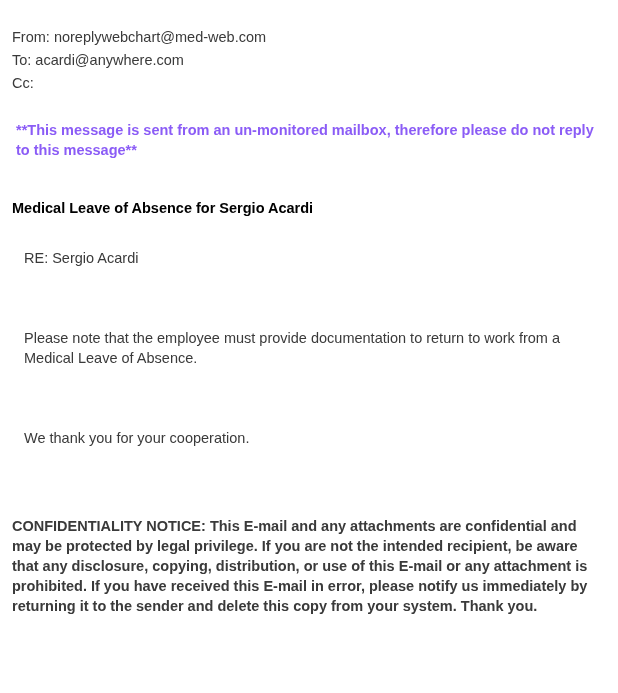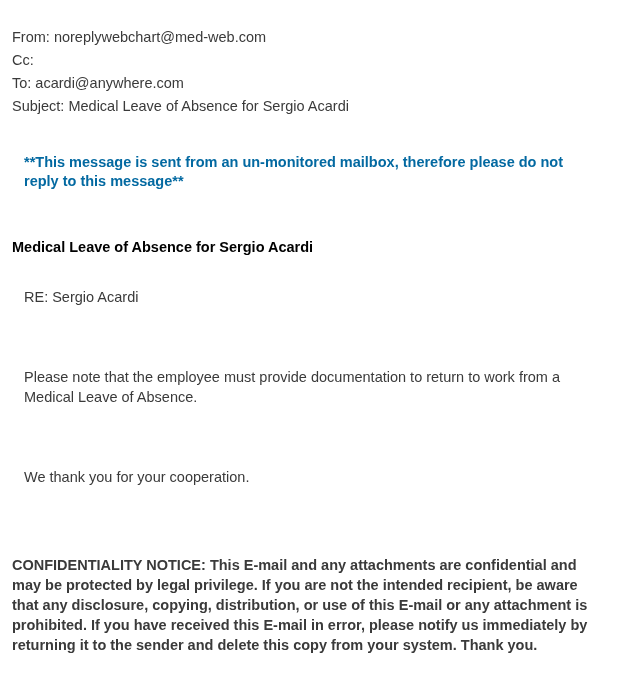--- a/index.html
+++ b/index.html
@@ -26,22 +26,22 @@
   }
   .hdr-line {
     margin: 0 0 4px 0;
     white-space: pre-wrap;
   }
   .spacer-md { height: 20px; }
   .spacer-lg { height: 34px; }
   .spacer-xl { height: 56px; }
   .notice {
     font-weight: bold;
-    color: #0369a1;
-    margin: 12px;
+    color: #8b5cf6;
+    margin: 4px;
     line-height: 1.35;
   }
   .title {
     font-weight: bold;
     color: #000000;
     margin: 0;
   }
   p.body-par {
     margin: 12px;
     line-height: 1.38;
@@ -53,23 +53,22 @@
     font-weight: bold;
   }
 </style>
 </head>
 <body>
 
 <div class="page">
 
   <div class="headers">
     <div class="hdr-line">From: noreplywebchart@med-web.com</div>
+    <div class="hdr-line">To: acardi@anywhere.com</div>
     <div class="hdr-line">Cc:</div>
-    <div class="hdr-line">To: acardi@anywhere.com</div>
-    <div class="hdr-line">Subject: Medical Leave of Absence for Sergio Acardi</div>
   </div>
 
   <div class="spacer-md"></div>
 
   <p class="notice">**This message is sent from an un-monitored mailbox, therefore please do not reply to this message**</p>
 
   <div class="spacer-lg"></div>
 
   <p class="title">Medical Leave of Absence for Sergio Acardi</p>
 

